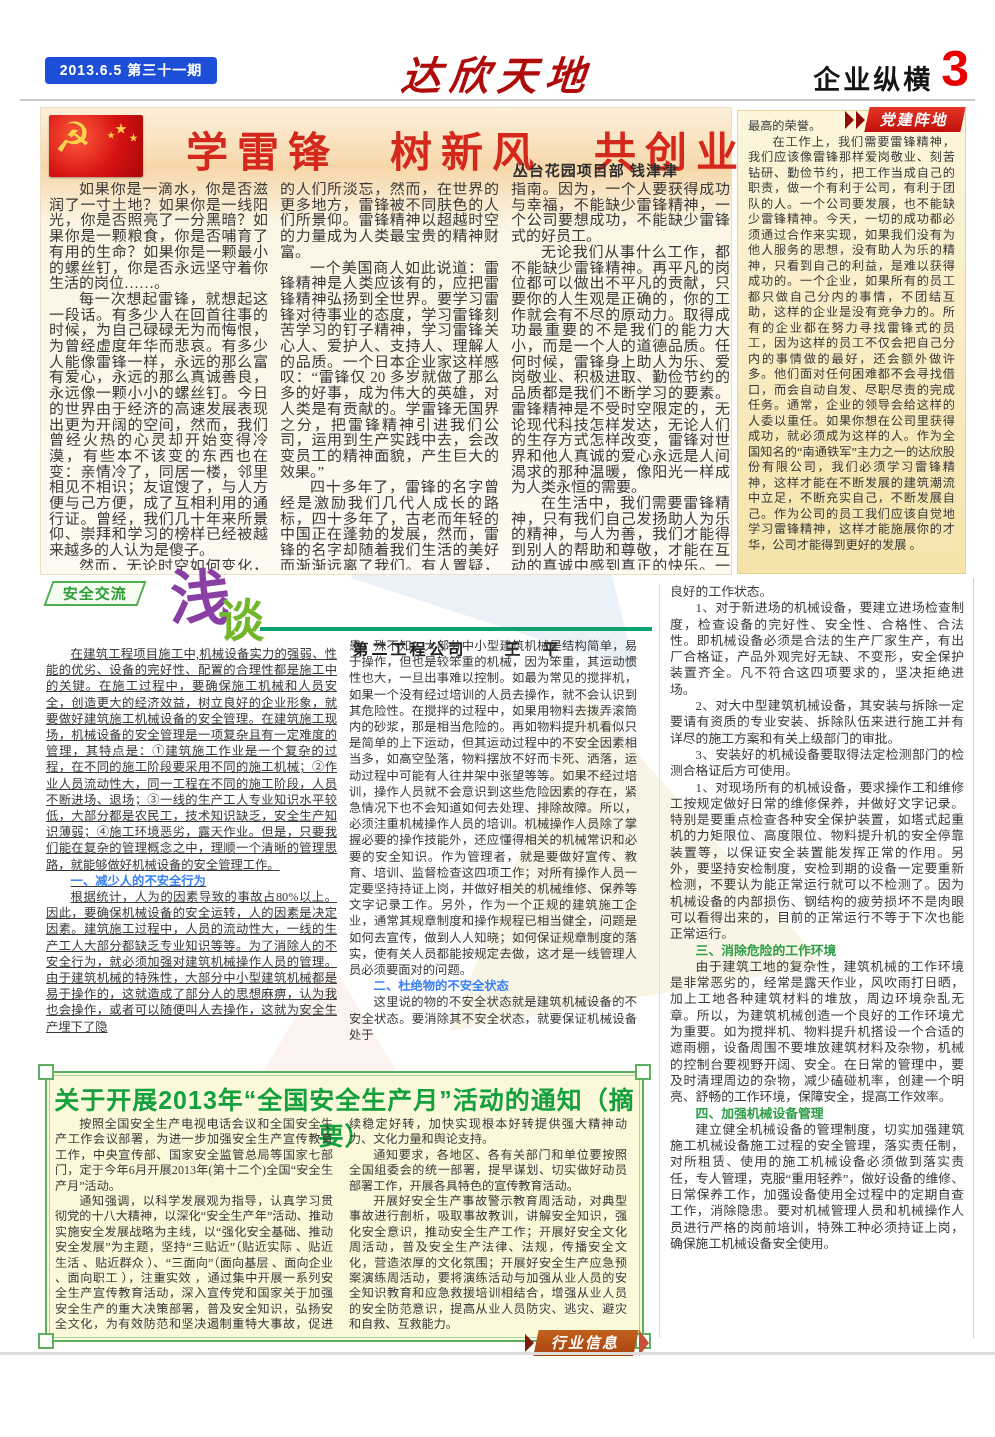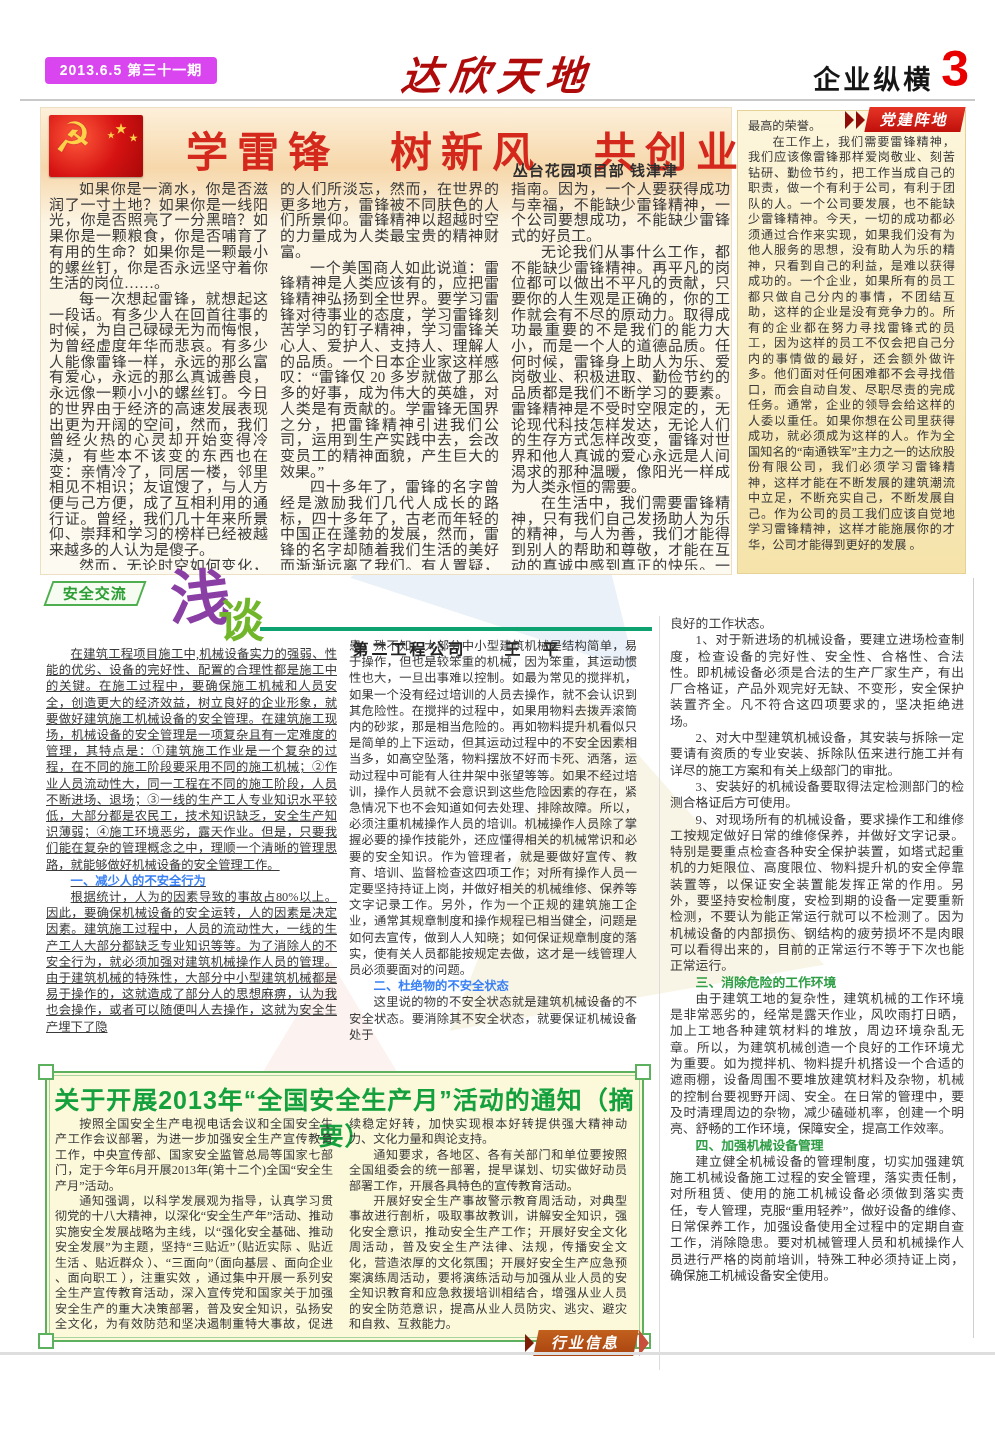--- a/index.html
+++ b/index.html
@@ -10,21 +10,21 @@
   
   .wm{position:absolute;width:0;height:0;}
   .wm1{left:380px;top:390px;border-left:150px solid transparent;border-right:150px solid transparent;
        border-bottom:240px solid rgba(150,185,220,.20);transform:rotate(18deg);}
   .wm2{left:420px;top:690px;border-left:190px solid transparent;border-right:190px solid transparent;
        border-bottom:310px solid rgba(225,213,150,.24);transform:rotate(-10deg);}
   .wm3{left:210px;top:960px;border-left:120px solid transparent;border-right:120px solid transparent;
        border-bottom:200px solid rgba(235,180,170,.16);}
 
   
-  .issue{position:absolute;left:45px;top:57px;width:172px;height:27px;background:#d946ef;border-radius:4px;
+  .issue{position:absolute;left:45px;top:57px;width:172px;height:27px;background:#1d4ed8;border-radius:4px;
          color:#fff;font:bold 14px/27px "Liberation Sans",sans-serif;text-align:center;letter-spacing:1px;}
   .masthead{position:absolute;left:0;right:0;top:44px;text-align:center;
             font:bold italic 40px "DejaVu Serif",serif;color:#b00b0b;letter-spacing:8px;transform:skewX(-5deg);}
   .hdr-right{position:absolute;right:26px;top:44px;display:flex;align-items:flex-start;}
   .section{font:bold 27px "Liberation Sans",sans-serif;color:#161616;letter-spacing:3px;margin-top:14px;}
   .pageno{font:bold 50px "Liberation Sans",sans-serif;color:#e80000;margin-left:8px;line-height:1;}
   .hdr-line{position:absolute;left:20px;right:20px;top:99px;height:2px;background:#c9c9c9;}
 
   
   .lead{position:absolute;left:40px;top:107px;width:692px;height:468px;border:1px solid #ecdfc4;
@@ -68,21 +68,21 @@
   .s-ch1{position:absolute;left:170px;top:568px;font:bold 60px "DejaVu Serif",serif;color:#8a3fa5;line-height:1;}
   .s-ch2{position:absolute;left:218px;top:598px;font:bold 46px "DejaVu Serif",serif;color:#72b62c;line-height:1;}
   .s-title{position:absolute;left:265px;top:581px;font:bold 33px "Liberation Sans",sans-serif;
            color:#23258d;letter-spacing:2px;white-space:nowrap;}
   .s-underline{position:absolute;left:260px;top:627px;width:392px;height:4px;background:#0ea271;}
   .s-byline{position:absolute;left:262px;top:636px;width:390px;text-align:center;
             font:bold 16px "Liberation Sans",sans-serif;color:#222;letter-spacing:3px;}
   .scol{position:absolute;overflow:hidden;}
   .scol1{left:46px;top:646px;width:291px;height:424px;font-size:12.3px;line-height:16.2px;text-decoration:underline;}
   .scol2{left:349px;top:638px;width:288px;height:424px;font-size:12.3px;line-height:16.2px;}
-  .scol3{left:659px;top:616px;width:305px;height:754px;padding-left:10px;border-left:1px solid #dcdcdc;
+  .scol3{left:659px;top:584px;width:305px;height:754px;padding-left:10px;border-left:1px solid #dcdcdc;
          font-size:12.8px;line-height:16.3px;}
   .vrule{position:absolute;left:973px;top:578px;width:1px;height:760px;background:#cfcfcf;}
 
   
   .notice{position:absolute;left:45px;top:1071px;width:599px;height:271px;background:#fcf8da;
           border:2px solid #5db05d;box-shadow:inset 0 0 0 2px #fcf8da, inset 0 0 0 3px #a8d4a0;}
   .n-title{margin-top:7px;text-align:center;font:bold 25px "Liberation Sans",sans-serif;
            color:#14a03c;letter-spacing:1px;}
   .n-cols{position:absolute;left:8px;top:44px;display:flex;gap:16px;}
   .ncol{width:278px;height:216px;overflow:hidden;font-size:12.1px;line-height:15.4px;}
@@ -175,21 +175,21 @@
   <div class="scol scol2 coltext">
       <p class="para k-c">患。殊不知，大部分中小型建筑机械是结构简单，易于操作，但也是较笨重的机械，因为笨重，其运动惯性也大，一旦出事难以控制。如最为常见的搅拌机，如果一个没有经过培训的人员去操作，就不会认识到其危险性。在搅拌的过程中，如果用物料去拨弄滚筒内的砂浆，那是相当危险的。再如物料提升机看似只是简单的上下运动，但其运动过程中的不安全因素相当多，如高空坠落，物料摆放不好而卡死、洒落，运动过程中可能有人往井架中张望等等。如果不经过培训，操作人员就不会意识到这些危险因素的存在，紧急情况下也不会知道如何去处理、排除故障。所以，必须注重机械操作人员的培训。机械操作人员除了掌握必要的操作技能外，还应懂得相关的机械常识和必要的安全知识。作为管理者，就是要做好宣传、教育、培训、监督检查这四项工作；对所有操作人员一定要坚持持证上岗，并做好相关的机械维修、保养等文字记录工作。另外，作为一个正规的建筑施工企业，通常其规章制度和操作规程已相当健全，问题是如何去宣传，做到人人知晓；如何保证规章制度的落实，使有关人员都能按规定去做，这才是一线管理人员必须要面对的问题。</p>
       <p class="para k-hr">二、杜绝物的不安全状态</p>
       <p class="para k-p">这里说的物的不安全状态就是建筑机械设备的不安全状态。要消除其不安全状态，就要保证机械设备处于</p>
     </div>
   <div class="scol scol3 coltext">
       <p class="para k-c">良好的工作状态。</p>
       <p class="para k-p">1、对于新进场的机械设备，要建立进场检查制度，检查设备的完好性、安全性、合格性、合法性。即机械设备必须是合法的生产厂家生产，有出厂合格证，产品外观完好无缺、不变形，安全保护装置齐全。凡不符合这四项要求的，坚决拒绝进场。</p>
       <p class="para k-p">2、对大中型建筑机械设备，其安装与拆除一定要请有资质的专业安装、拆除队伍来进行施工并有详尽的施工方案和有关上级部门的审批。</p>
       <p class="para k-p">3、安装好的机械设备要取得法定检测部门的检测合格证后方可使用。</p>
-      <p class="para k-p">9、对现场所有的机械设备，要求操作工和维修工按规定做好日常的维修保养，并做好文字记录。特别是要重点检查各种安全保护装置，如塔式起重机的力矩限位、高度限位、物料提升机的安全停靠装置等，以保证安全装置能发挥正常的作用。另外，要坚持安检制度，安检到期的设备一定要重新检测，不要认为能正常运行就可以不检测了。因为机械设备的内部损伤、钢结构的疲劳损坏不是肉眼可以看得出来的，目前的正常运行不等于下次也能正常运行。</p>
+      <p class="para k-p">1、对现场所有的机械设备，要求操作工和维修工按规定做好日常的维修保养，并做好文字记录。特别是要重点检查各种安全保护装置，如塔式起重机的力矩限位、高度限位、物料提升机的安全停靠装置等，以保证安全装置能发挥正常的作用。另外，要坚持安检制度，安检到期的设备一定要重新检测，不要认为能正常运行就可以不检测了。因为机械设备的内部损伤、钢结构的疲劳损坏不是肉眼可以看得出来的，目前的正常运行不等于下次也能正常运行。</p>
       <p class="para k-hg">三、消除危险的工作环境</p>
       <p class="para k-p">由于建筑工地的复杂性，建筑机械的工作环境是非常恶劣的，经常是露天作业，风吹雨打日晒，加上工地各种建筑材料的堆放，周边环境杂乱无章。所以，为建筑机械创造一个良好的工作环境尤为重要。如为搅拌机、物料提升机搭设一个合适的遮雨棚，设备周围不要堆放建筑材料及杂物，机械的控制台要视野开阔、安全。在日常的管理中，要及时清理周边的杂物，减少磕碰机率，创建一个明亮、舒畅的工作环境，保障安全，提高工作效率。</p>
       <p class="para k-hg">四、加强机械设备管理</p>
       <p class="para k-p">建立健全机械设备的管理制度，切实加强建筑施工机械设备施工过程的安全管理，落实责任制，对所租赁、使用的施工机械设备必须做到落实责任，专人管理，克服“重用轻养”，做好设备的维修、日常保养工作，加强设备使用全过程中的定期自查工作，消除隐患。要对机械管理人员和机械操作人员进行严格的岗前培训，特殊工种必须持证上岗，确保施工机械设备安全使用。</p>
     </div>
   <div class="vrule"></div>
 
   <div class="notice">
     <div class="corn c-tl"></div>
     <div class="corn c-tr"></div>

